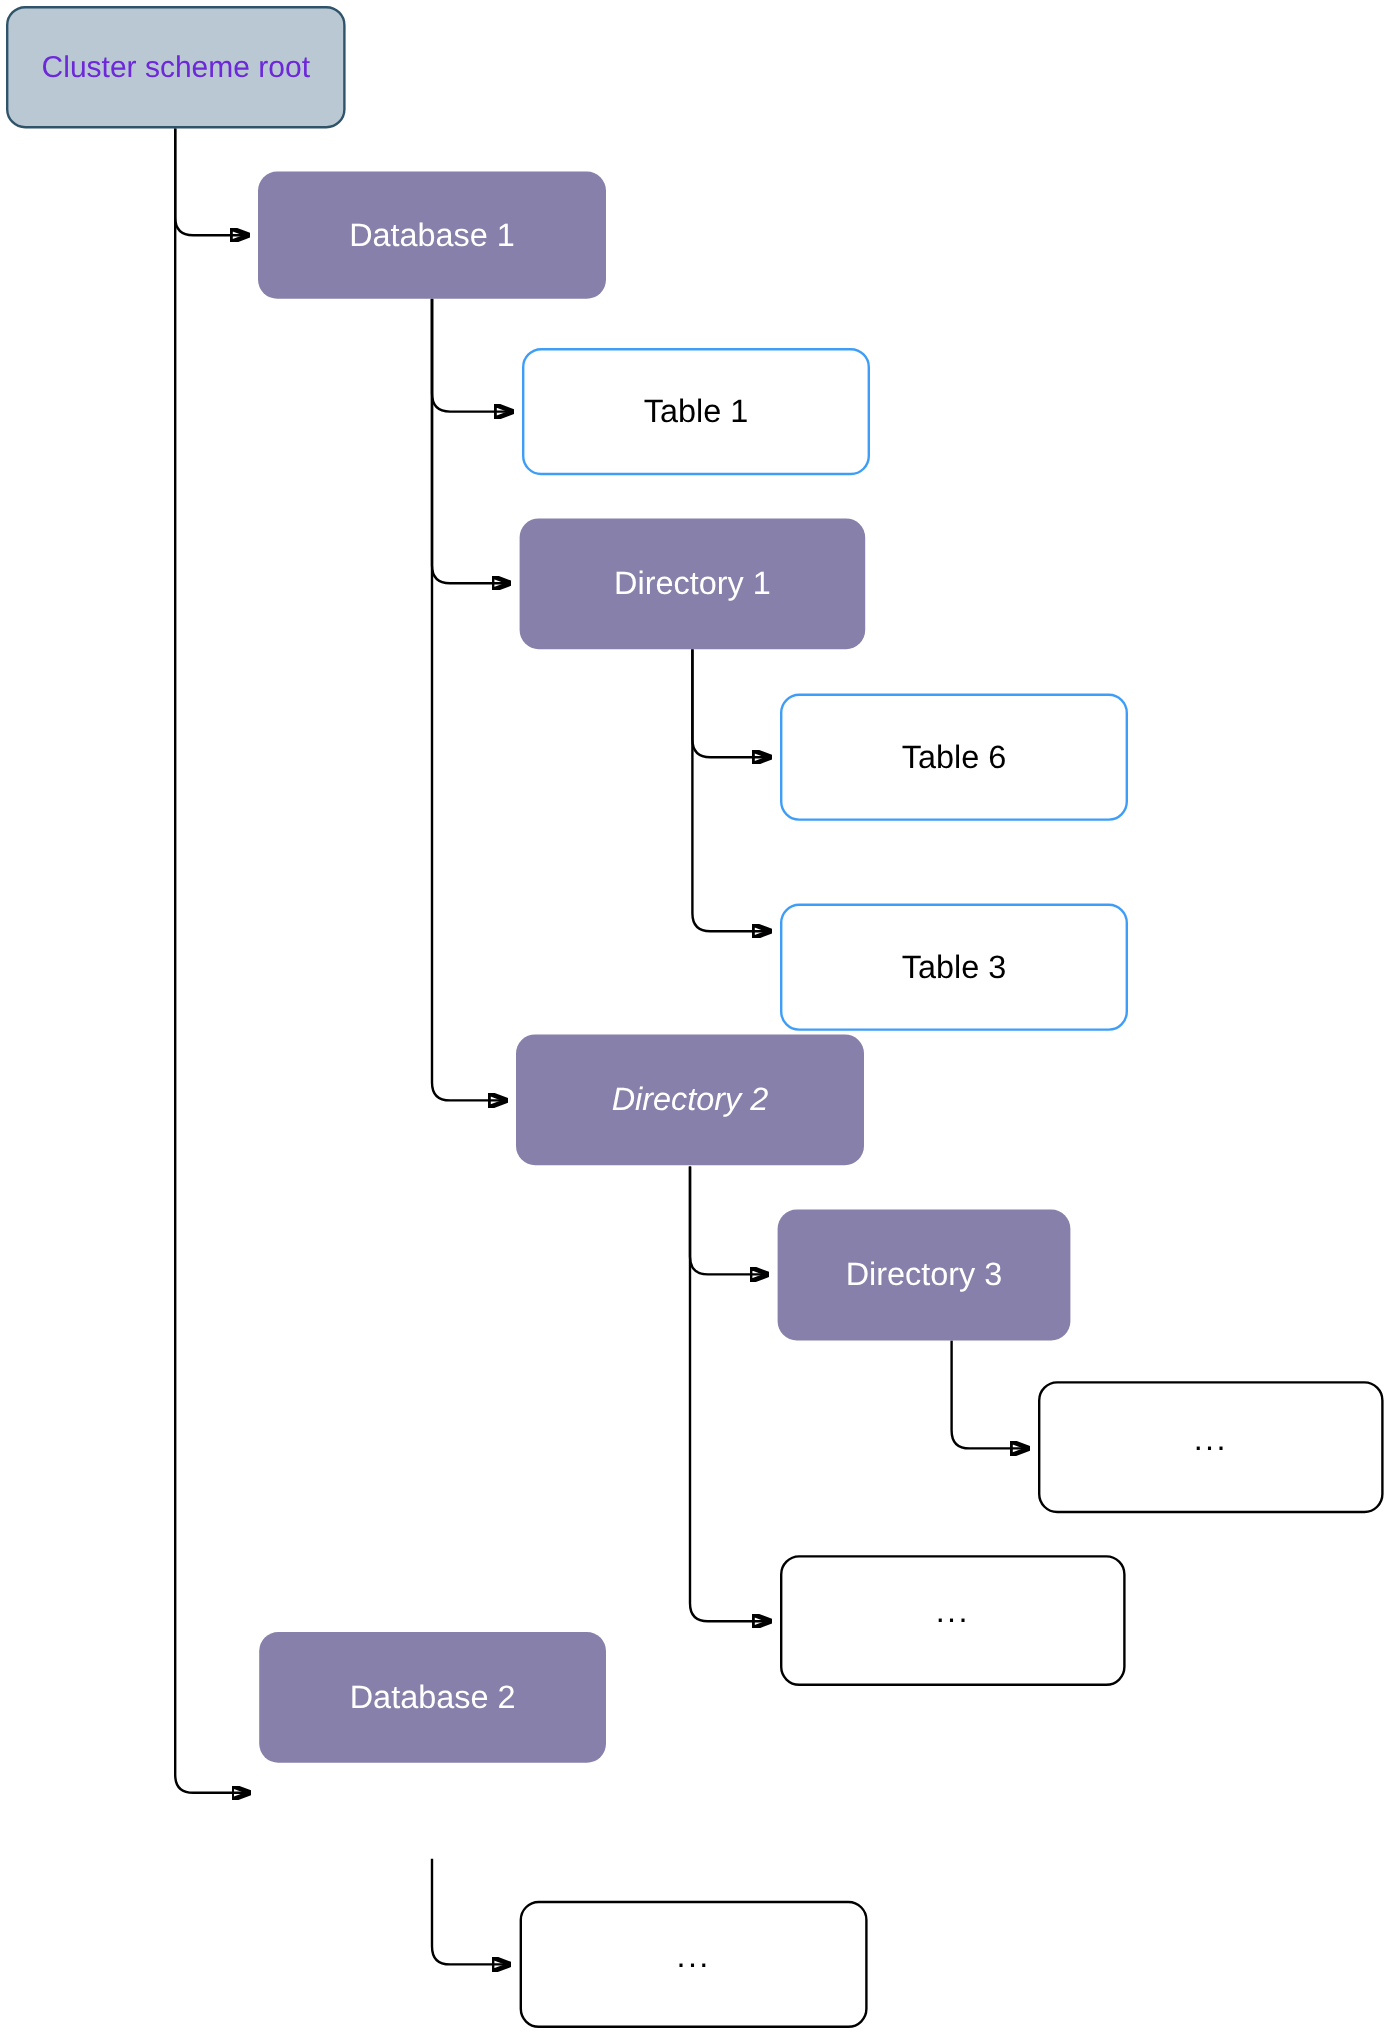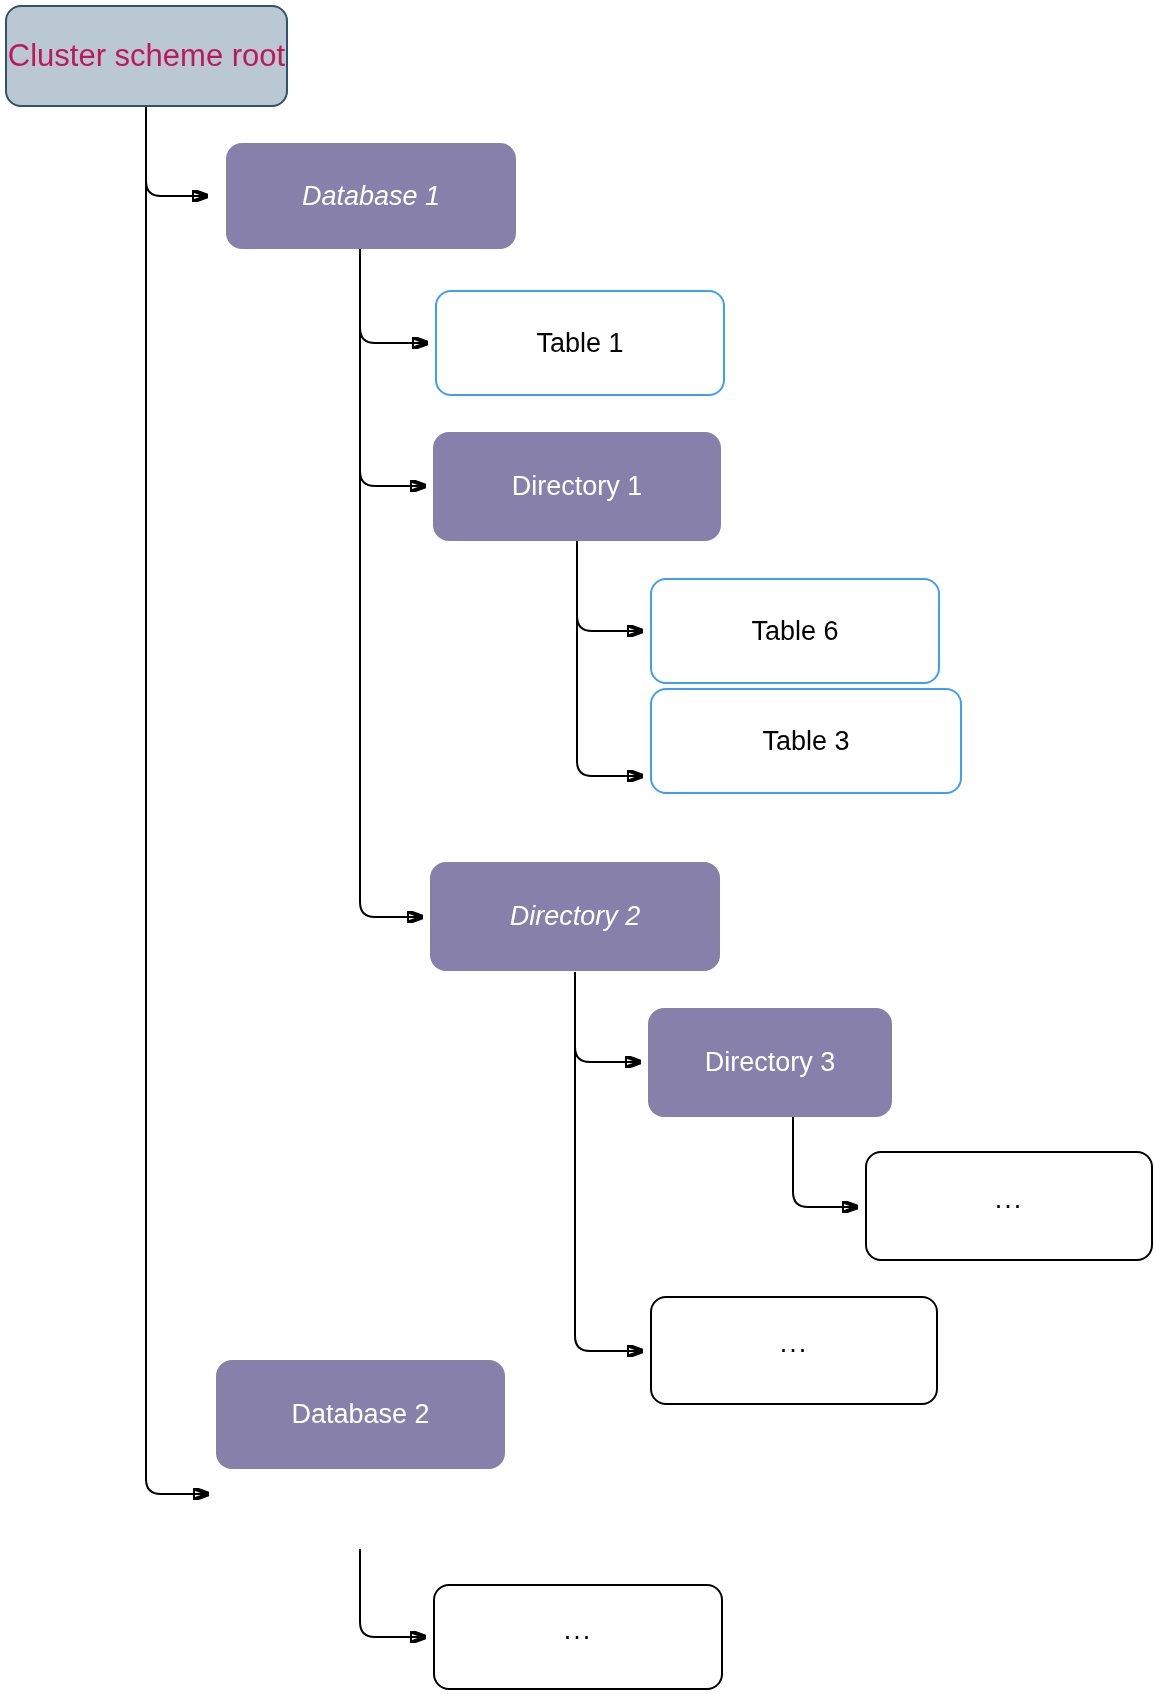--- a/index.html
+++ b/index.html
@@ -35,22 +35,22 @@
     justify-content: center;
     border-radius: 16px;
     font-size: 27px;
     line-height: 1.2;
     text-align: center;
     white-space: nowrap;
   }
   .node--root {
     background: #b9c8d3;
     border: 2px solid #2f5369;
-    color: #be185d;
-    font-size: 31px;
+    color: #6d28d9;
+    font-size: 25px;
     text-align: right;
   }
   .node--purple {
     background: #8680aa;
     color: #ffffff;
   }
   .node--table {
     background: #ffffff;
     border: 2px solid #3e9ef7;
     color: #000000;
@@ -60,25 +60,25 @@
     border: 2px solid #000000;
     color: #000000;
   }
   .ellipsis-label {
     position: relative;
     top: -7px;
     letter-spacing: 2px;
   }
   
   .n-root       { left: 5px;   top: 5px;    width: 283px; height: 102px; }
-  .n-database1  { left: 226px; top: 143px;  width: 290px; height: 106px; font-style: italic; }
+  .n-database1  { left: 215px; top: 143px;  width: 290px; height: 106px; }
   .n-table1     { left: 435px; top: 290px;  width: 290px; height: 106px; }
   .n-directory1 { left: 433px; top: 432px;  width: 288px; height: 109px; align-items: center; }
   .n-table2     { left: 650px; top: 578px;  width: 290px; height: 106px; }
-  .n-table3     { left: 650px; top: 688px;  width: 312px; height: 106px; }
+  .n-table3     { left: 650px; top: 753px;  width: 290px; height: 106px; }
   .n-directory2 { left: 430px; top: 862px;  width: 290px; height: 109px; font-style: italic; }
   .n-directory3 { left: 648px; top: 1008px; width: 244px; height: 109px; }
   .n-ellipsis1  { left: 865px; top: 1151px; width: 288px; height: 110px; }
   .n-ellipsis2  { left: 650px; top: 1296px; width: 288px; height: 109px; }
   .n-database2  { left: 216px; top: 1360px; width: 289px; height: 109px; }
   .n-ellipsis3  { left: 433px; top: 1584px; width: 290px; height: 106px; }
 </style>
 </head>
 <body>
 

